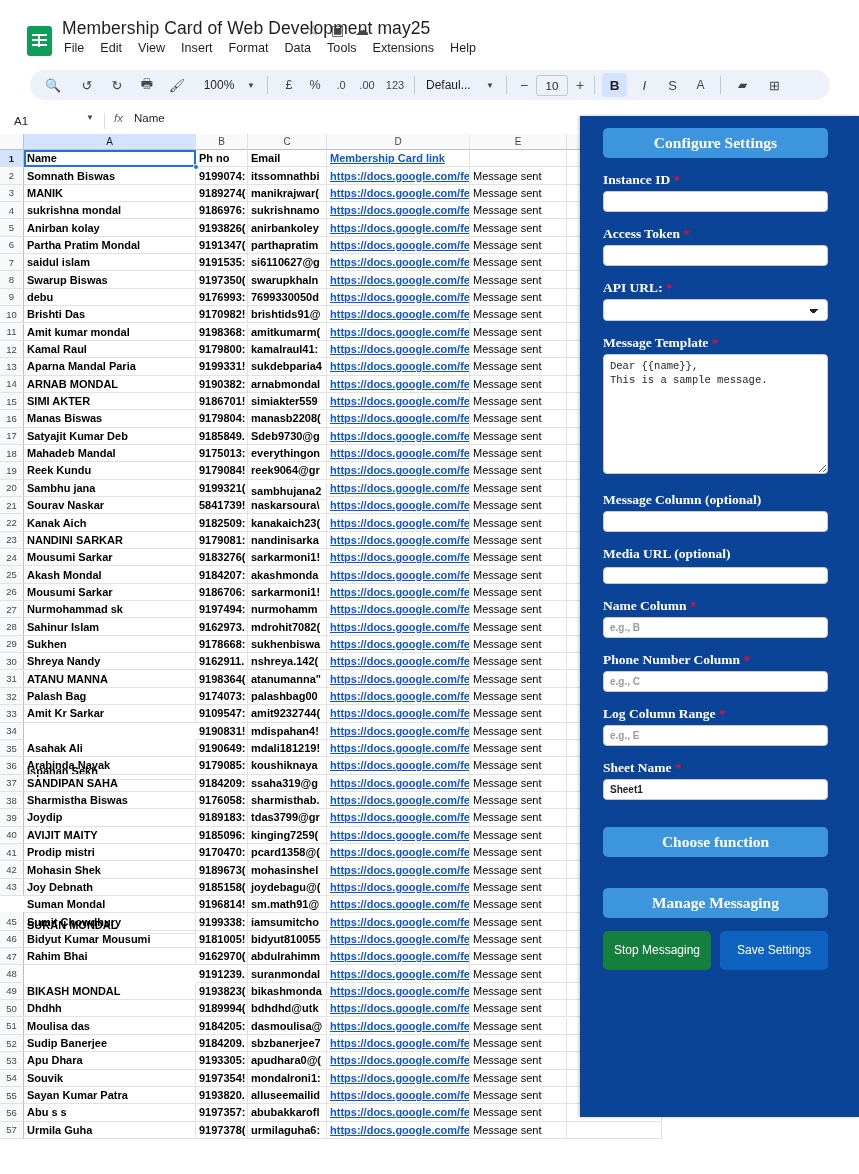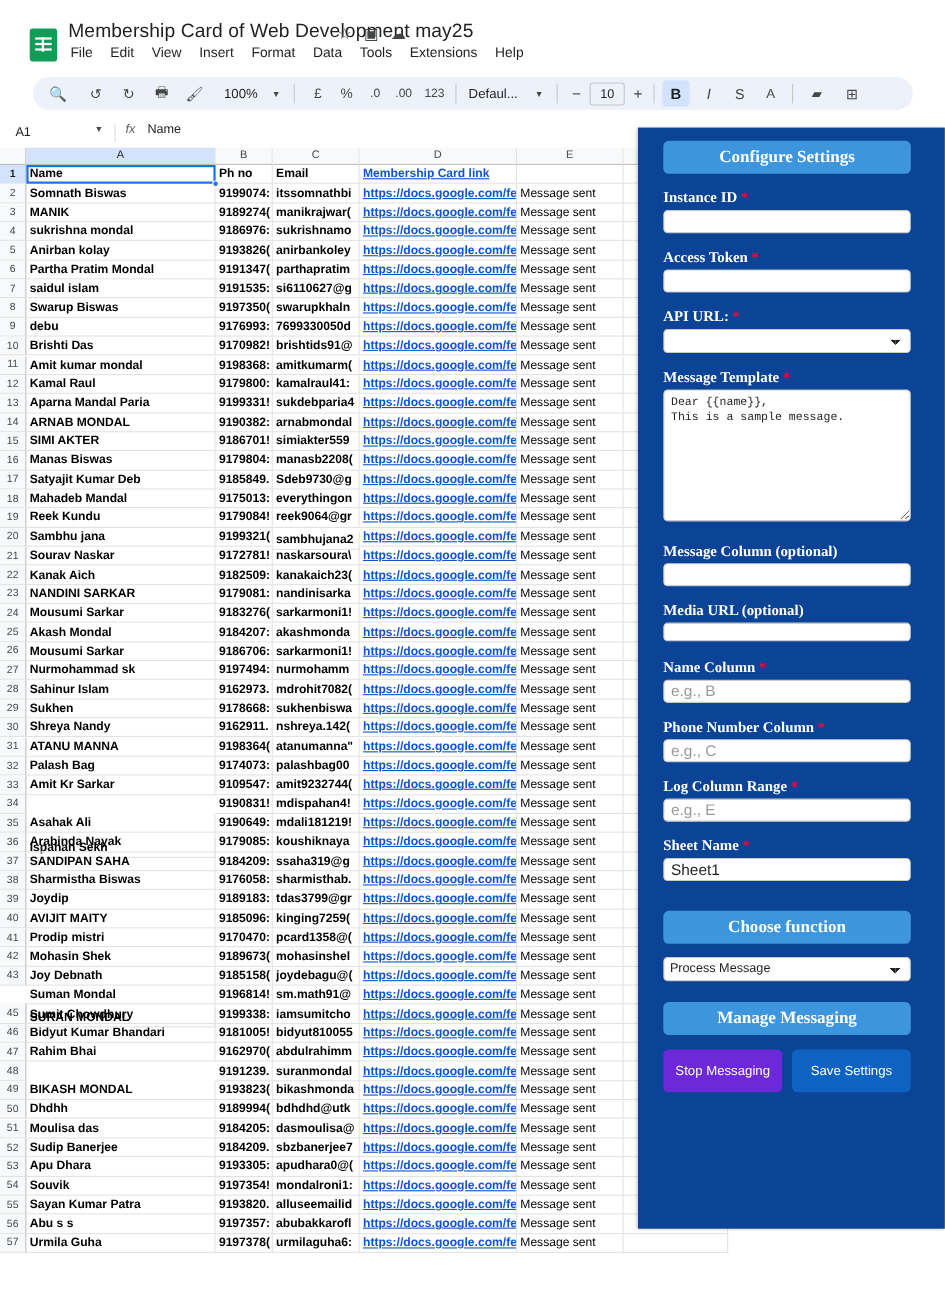--- a/index.html
+++ b/index.html
@@ -99,38 +99,38 @@
   #sidebar{position:absolute;left:580px;top:116px;width:279px;height:1001px;background:#0b4396;
     box-shadow:-1px 0 3px rgba(0,0,0,.25);font-family:"Liberation Serif",serif;overflow:hidden;}
   .sb-inner{position:absolute;left:23px;top:12px;width:225px;}
   .sb-btn{width:225px;height:30px;background:#3d96dd;border:none;border-radius:5px;
     color:#fff;font-family:"Liberation Serif",serif;font-size:15.5px;font-weight:bold;
     display:flex;align-items:center;justify-content:center;cursor:pointer;box-sizing:border-box;}
   .sb-label{color:#fff;font-size:13.5px;font-weight:bold;margin:14px 0 3px 0;white-space:nowrap;}
   .sb-label .req{color:#e8112d;font-size:13px;}
   .sb-label .opt{font-weight:bold;}
   .sb-input{width:225px;height:21px;border:1px solid #c9c9c9;border-radius:4px;background:#fff;
-    font-family:"Liberation Sans",sans-serif;font-size:14px;color:#1f1f1f;padding:0 6px;
-    box-sizing:border-box;outline:none;}
+    font-family:"Liberation Sans",sans-serif;font-size:10px;color:#1f1f1f;padding:0 6px;
+    box-sizing:border-box;outline:none;font-weight:bold;}
   .sb-input::placeholder{color:#9a9a9a;}
   .sb-input.short{height:17px;}
   .sb-select{width:225px;height:22px;border:1px solid #c9c9c9;border-radius:4px;background:#fff;
     font-family:"Liberation Sans",sans-serif;font-size:11.5px;color:#1f1f1f;padding:0 5px;
     box-sizing:border-box;outline:none;-webkit-appearance:none;appearance:none;cursor:pointer;
     background-image:linear-gradient(45deg,transparent 50%,#222 50%),linear-gradient(135deg,#222 50%,transparent 50%);
     background-position:calc(100% - 13px) 9px,calc(100% - 8px) 9px;
     background-size:5px 5px,5px 5px;background-repeat:no-repeat;}
   .sb-textarea{width:225px;height:40px;border:1px solid #c9c9c9;border-radius:4px;background:#fff;
     font-family:"Liberation Mono",monospace;font-size:10.5px;color:#1f1f1f;padding:4px 6px;
     box-sizing:border-box;outline:none;resize:vertical;line-height:1.35;}
   .sb-bottom-row{display:flex;gap:9px;margin-top:13px;}
   .sb-small-btn{width:108px;height:39px;border:none;border-radius:5px;color:#fff;
     font-family:"Liberation Sans",sans-serif;font-size:12px;line-height:1.22;
     display:flex;align-items:center;justify-content:center;text-align:center;cursor:pointer;}
-  #stop-messaging-button{background:#6d28d9;}
+  #stop-messaging-button{background:#15803d;}
   #save-settings-button{background:#0f63c0;}
 </style>
 </head>
 <body>
 
 <div id="docs-header">
   <div class="doc-icon"></div>
   <div class="doc-title">Membership Card of Web Development may25</div>
   <div class="hdr-icon" id="star-icon">☆</div>
   <div class="hdr-icon" id="move-icon">▣</div>
@@ -331,21 +331,21 @@
       <div class="cell" style="left: 567px; width: 95px; top: 328.3px; height: 17.35px;"></div>
       <div class="row-head" style="top: 345.65px; height: 17.35px;">20</div>
       <div class="cell b" style="left: 24px; width: 172px; top: 345.65px; height: 17.35px;">Sambhu jana</div>
       <div class="cell b" style="left: 196px; width: 52px; top: 345.65px; height: 17.35px;">9199321(</div>
       <div class="cell b" style="left: 248px; width: 79px; top: 349px; height: 17.35px;">sambhujana2</div>
       <div class="cell b link" style="left: 327px; width: 143px; top: 345.65px; height: 17.35px;">https://docs.google.com/fe</div>
       <div class="cell" style="left: 470px; width: 97px; top: 345.65px; height: 17.35px;">Message sent</div>
       <div class="cell" style="left: 567px; width: 95px; top: 345.65px; height: 17.35px;"></div>
       <div class="row-head" style="top: 363px; height: 17.35px;">21</div>
       <div class="cell b" style="left: 24px; width: 172px; top: 363px; height: 17.35px;">Sourav Naskar</div>
-      <div class="cell b" style="left: 196px; width: 52px; top: 363px; height: 17.35px;">9172781!</div>
+      <div class="cell b" style="left: 196px; width: 52px; top: 363px; height: 17.35px;">5841739!</div>
       <div class="cell b" style="left: 248px; width: 79px; top: 363px; height: 17.35px;">naskarsoura\</div>
       <div class="cell b link" style="left: 327px; width: 143px; top: 363px; height: 17.35px;">https://docs.google.com/fe</div>
       <div class="cell" style="left: 470px; width: 97px; top: 363px; height: 17.35px;">Message sent</div>
       <div class="cell" style="left: 567px; width: 95px; top: 363px; height: 17.35px;"></div>
       <div class="row-head" style="top: 380.35px; height: 17.35px;">22</div>
       <div class="cell b" style="left: 24px; width: 172px; top: 380.35px; height: 17.35px;">Kanak Aich</div>
       <div class="cell b" style="left: 196px; width: 52px; top: 380.35px; height: 17.35px;">9182509:</div>
       <div class="cell b" style="left: 248px; width: 79px; top: 380.35px; height: 17.35px;">kanakaich23(</div>
       <div class="cell b link" style="left: 327px; width: 143px; top: 380.35px; height: 17.35px;">https://docs.google.com/fe</div>
       <div class="cell" style="left: 470px; width: 97px; top: 380.35px; height: 17.35px;">Message sent</div>
@@ -505,21 +505,21 @@
       <div class="cell" style="left: 470px; width: 97px; top: 762.05px; height: 17.35px;">Message sent</div>
       <div class="cell" style="left: 567px; width: 95px; top: 762.05px; height: 17.35px;"></div>
       <div class="row-head" style="top: 779.4px; height: 17.35px;">45</div>
       <div class="cell b" style="left: 24px; width: 172px; top: 779.4px; height: 17.35px;">Sumit Chowdhury</div>
       <div class="cell b" style="left: 196px; width: 52px; top: 779.4px; height: 17.35px;">9199338:</div>
       <div class="cell b" style="left: 248px; width: 79px; top: 779.4px; height: 17.35px;">iamsumitcho</div>
       <div class="cell b link" style="left: 327px; width: 143px; top: 779.4px; height: 17.35px;">https://docs.google.com/fe</div>
       <div class="cell" style="left: 470px; width: 97px; top: 779.4px; height: 17.35px;">Message sent</div>
       <div class="cell" style="left: 567px; width: 95px; top: 779.4px; height: 17.35px;"></div>
       <div class="row-head" style="top: 796.75px; height: 17.35px;">46</div>
-      <div class="cell b" style="left: 24px; width: 172px; top: 796.75px; height: 17.35px;">Bidyut Kumar Bhandari</div>
+      <div class="cell b" style="left: 24px; width: 172px; top: 796.75px; height: 17.35px;">Bidyut Kumar Mousumi</div>
       <div class="cell b" style="left: 196px; width: 52px; top: 796.75px; height: 17.35px;">9181005!</div>
       <div class="cell b" style="left: 248px; width: 79px; top: 796.75px; height: 17.35px;">bidyut810055</div>
       <div class="cell b link" style="left: 327px; width: 143px; top: 796.75px; height: 17.35px;">https://docs.google.com/fe</div>
       <div class="cell" style="left: 470px; width: 97px; top: 796.75px; height: 17.35px;">Message sent</div>
       <div class="cell" style="left: 567px; width: 95px; top: 796.75px; height: 17.35px;"></div>
       <div class="row-head" style="top: 814.1px; height: 17.35px;">47</div>
       <div class="cell b" style="left: 24px; width: 172px; top: 814.1px; height: 17.35px;">Rahim Bhai</div>
       <div class="cell b" style="left: 196px; width: 52px; top: 814.1px; height: 17.35px;">9162970(</div>
       <div class="cell b" style="left: 248px; width: 79px; top: 814.1px; height: 17.35px;">abdulrahimm</div>
       <div class="cell b link" style="left: 327px; width: 143px; top: 814.1px; height: 17.35px;">https://docs.google.com/fe</div>
@@ -664,23 +664,20 @@
     <div class="sb-label">
       <span>Sheet Name</span>
       <span class="req">*</span>
     </div>
     <input class="sb-input" value="Sheet1" style="">
 
     <div style="height:27px"></div>
     <button class="sb-btn">Choose function</button>
 
     <div style="height:12px"></div>
-    <select class="sb-select">
-      <option>Process Message</option>
-    </select>
 
     <div style="height:19px"></div>
     <button class="sb-btn">Manage Messaging</button>
 
     <div class="sb-bottom-row">
       <button class="sb-small-btn" id="stop-messaging-button">Stop
 Messaging</button>
       <button class="sb-small-btn" id="save-settings-button">Save
 Settings</button>
     </div>

